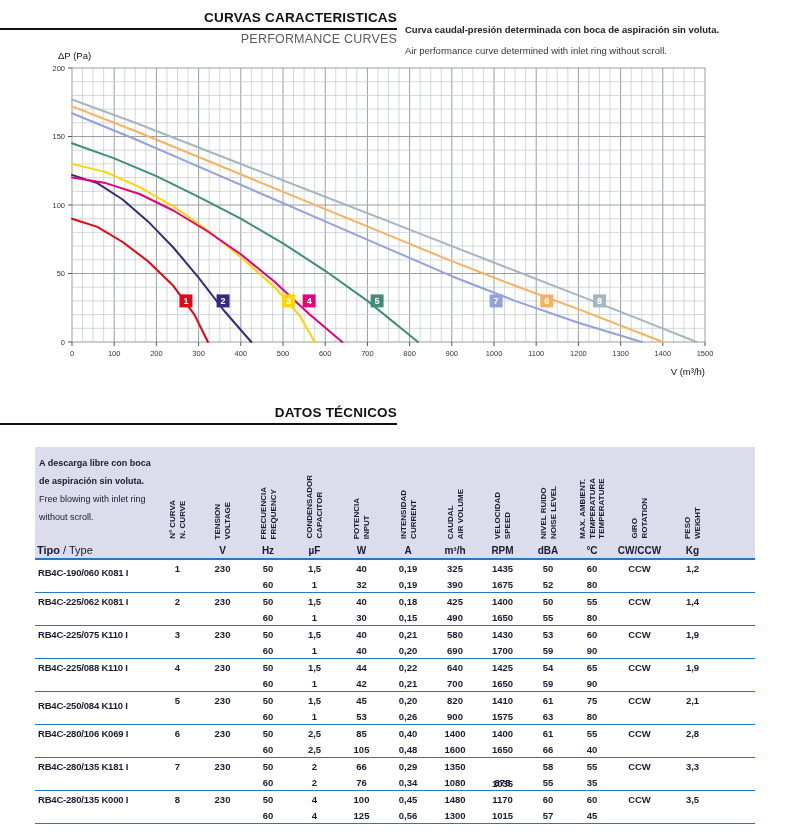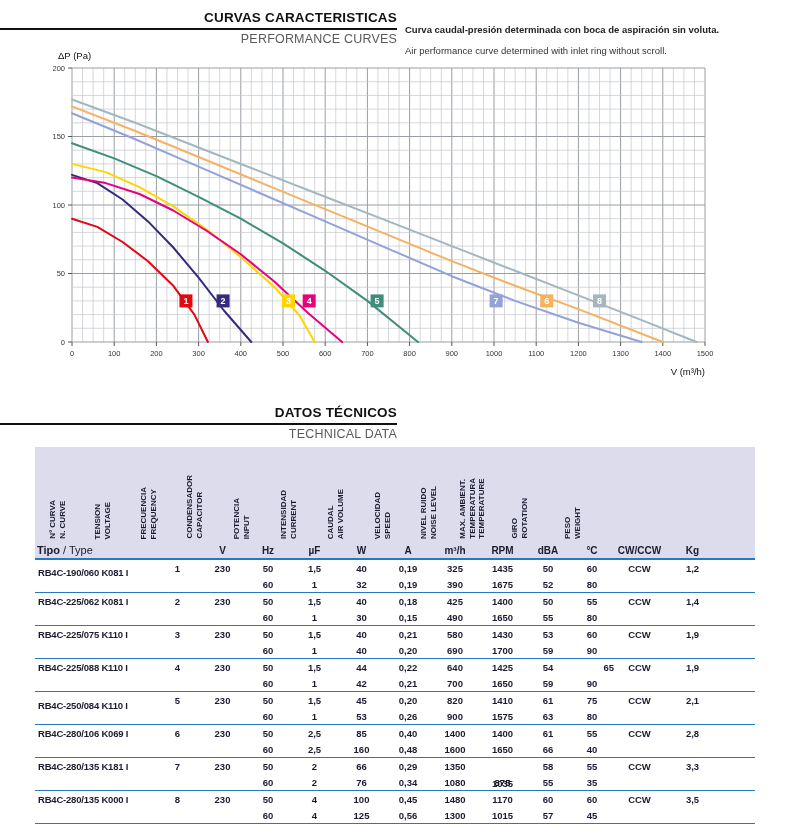--- a/index.html
+++ b/index.html
@@ -205,27 +205,30 @@
       <text x="466.11" y="254.3" text-anchor="middle" class="badge-num">7</text>
       <rect x="563" y="244.4" width="13" height="13" fill="#a4b6c0"></rect>
       <text x="569.5" y="254.3" text-anchor="middle" class="badge-num">8</text>
       <text x="28" y="9" text-anchor="start" class="axis-label">ΔP (Pa)</text>
       <text x="675" y="325" text-anchor="end" class="axis-label">V (m³/h)</text>
     </svg>
 
   <div class="sec-head" style="top:405px;">
     <div class="sec-left">
       <div class="sec-title">DATOS TÉCNICOS</div>
-      <div class="sec-sub">TECHNICAL DATA</div>
     </div>
   </div>
 
   <div class="tech-table">
     <div class="thead">
       <div class="thead-top" id="thead-top">
+        <div class="intro-cell">
+          <span class="intro-es">A descarga libre con boca de aspiración sin voluta.</span>
+          <span class="intro-en">Free blowing with inlet ring without scroll.</span>
+        </div>
       <div class="hcol" style="width: 45px;">
             <div class="rot">Nº CURVA
 N. CURVE</div>
           </div>
           <div class="hcol" style="width: 45px;">
             <div class="rot">TENSION
 VOLTAGE</div>
           </div>
           <div class="hcol" style="width: 46px;">
             <div class="rot">FRECUENCIA
@@ -387,21 +390,21 @@
             <div class="tcell model" style="width: 120px;">RB4C-225/088 K110 I</div>
             <div class="tcell" style="width: 45px;">4</div>
             <div class="tcell" style="width: 45px;">230</div>
             <div class="tcell" style="width: 46px;">50</div>
             <div class="tcell" style="width: 47px;">1,5</div>
             <div class="tcell" style="width: 47px;">44</div>
             <div class="tcell" style="width: 46px;">0,22</div>
             <div class="tcell" style="width: 48px;">640</div>
             <div class="tcell" style="width: 47px;">1425</div>
             <div class="tcell" style="width: 44px;">54</div>
-            <div class="tcell" style="width: 44px; text-align: right;">65</div>
+            <div class="tcell" style="width: 44px;">65</div>
             <div class="tcell" style="width: 51px;">CCW</div>
             <div class="tcell" style="width: 55px;">1,9</div>
           </div>
           <div class="trow">
             <div class="tcell model" style="width: 120px;"></div>
             <div class="tcell" style="width: 45px;"></div>
             <div class="tcell" style="width: 45px;"></div>
             <div class="tcell" style="width: 46px;">60</div>
             <div class="tcell" style="width: 47px;">1</div>
             <div class="tcell" style="width: 47px;">42</div>
@@ -461,21 +464,21 @@
             <div class="tcell" style="width: 44px;">55</div>
             <div class="tcell" style="width: 51px;">CCW</div>
             <div class="tcell" style="width: 55px;">2,8</div>
           </div>
           <div class="trow">
             <div class="tcell model" style="width: 120px;"></div>
             <div class="tcell" style="width: 45px;"></div>
             <div class="tcell" style="width: 45px;"></div>
             <div class="tcell" style="width: 46px;">60</div>
             <div class="tcell" style="width: 47px;">2,5</div>
-            <div class="tcell" style="width: 47px;">160</div>
+            <div class="tcell" style="width: 47px;">105</div>
             <div class="tcell" style="width: 46px;">0,48</div>
             <div class="tcell" style="width: 48px;">1600</div>
             <div class="tcell" style="width: 47px;">1650</div>
             <div class="tcell" style="width: 44px;">66</div>
             <div class="tcell" style="width: 44px;">40</div>
             <div class="tcell" style="width: 51px;"></div>
             <div class="tcell" style="width: 55px;"></div>
           </div>
         </div>
         <div class="tgroup">

